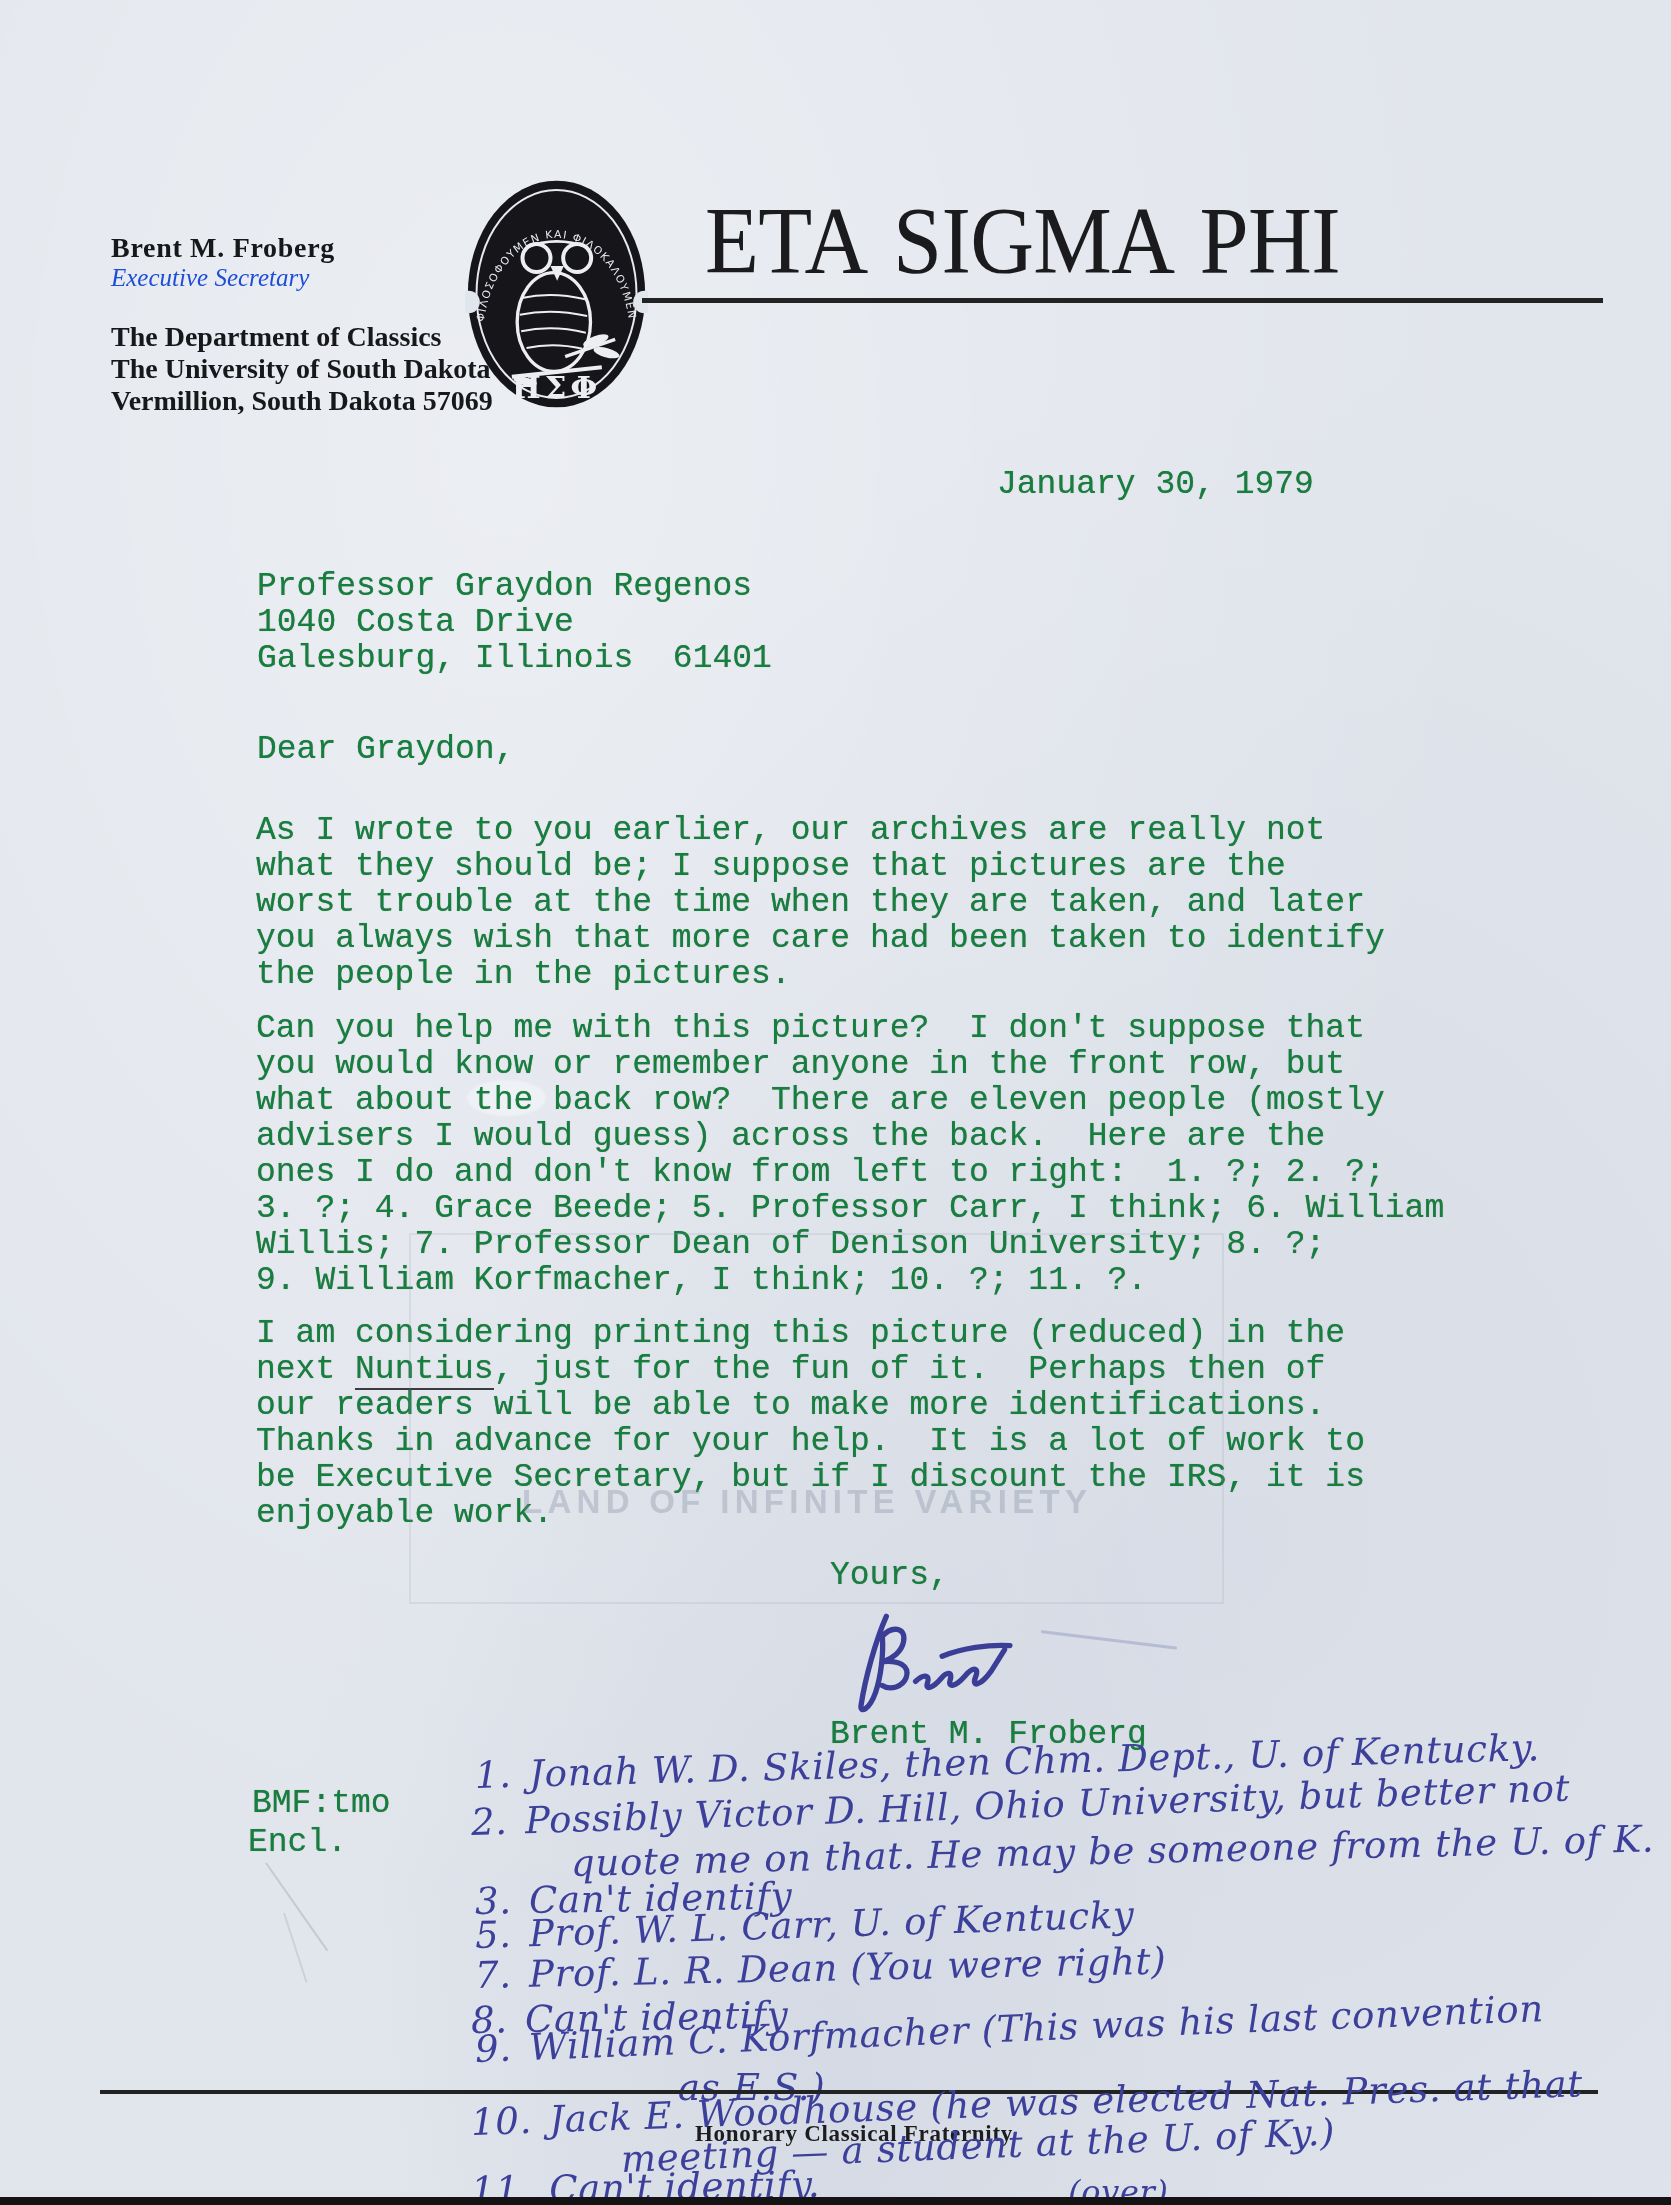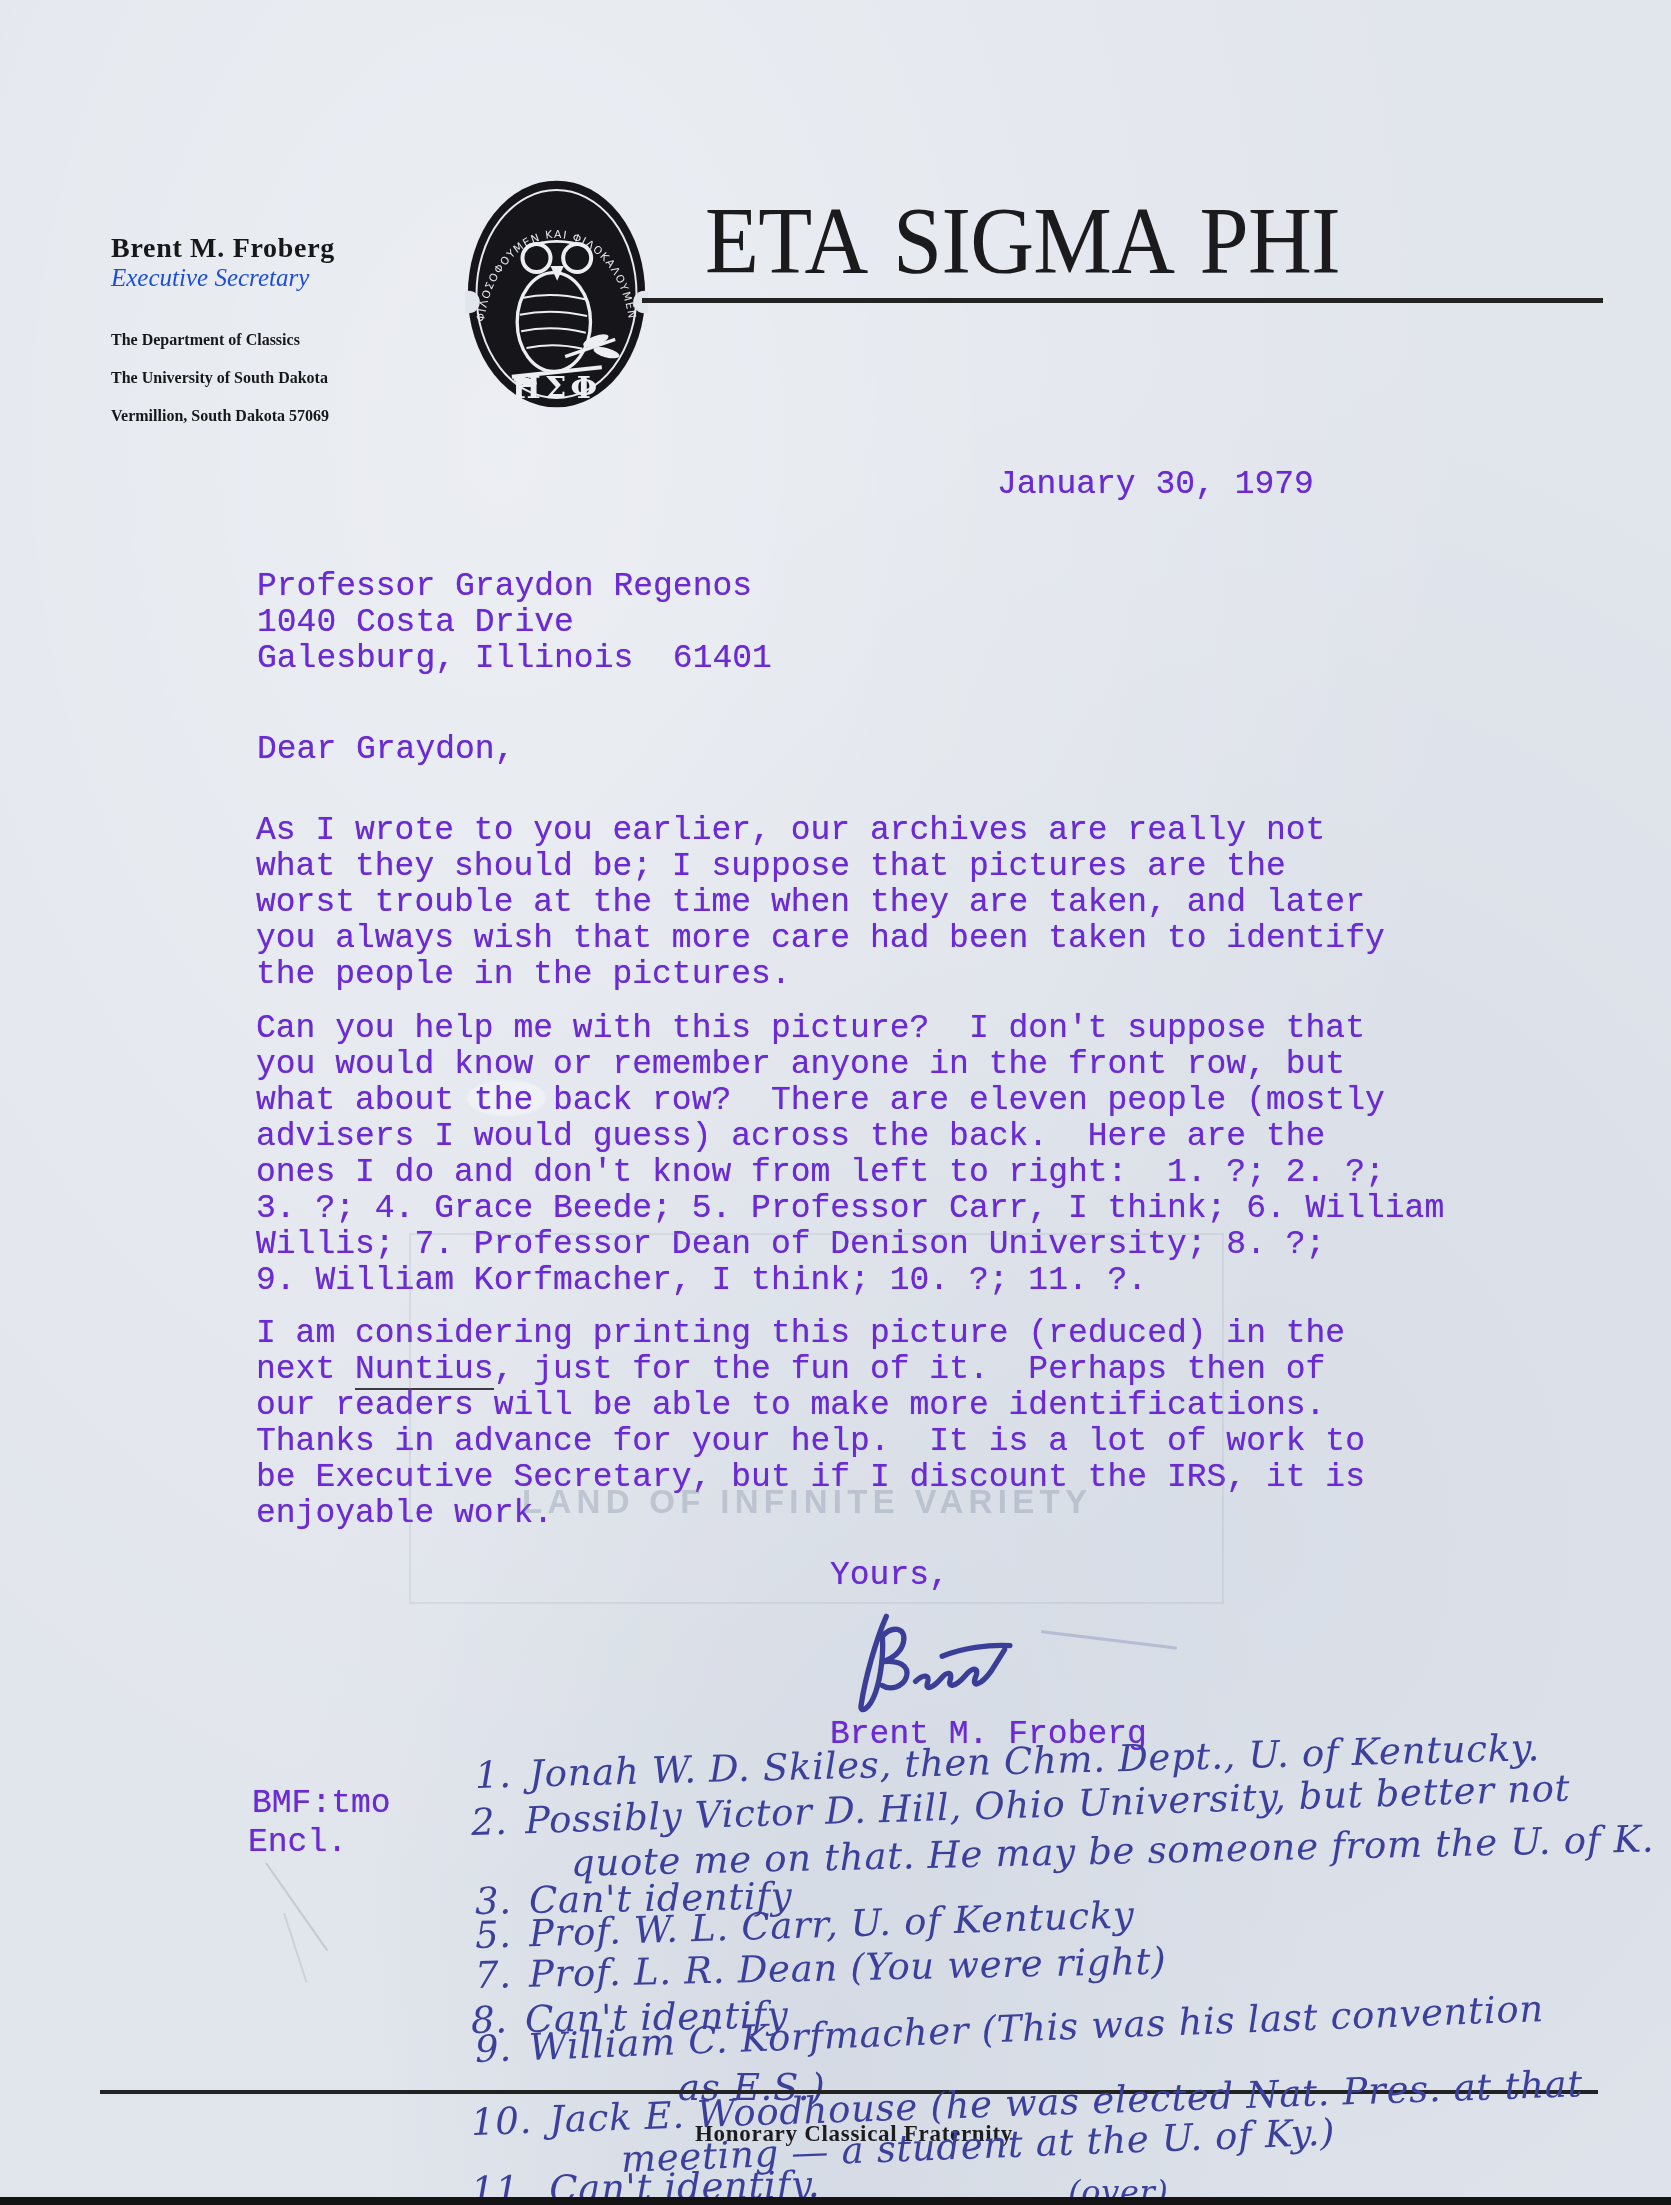--- a/index.html
+++ b/index.html
@@ -7,28 +7,28 @@
        background:#e1e5ec;
        background-image:
          radial-gradient(ellipse at 30% 20%, rgba(255,255,255,0.35), rgba(255,255,255,0) 60%),
          radial-gradient(ellipse at 75% 70%, rgba(205,212,224,0.45), rgba(205,212,224,0) 55%),
          radial-gradient(ellipse at 50% 95%, rgba(190,198,212,0.30), rgba(190,198,212,0) 40%);
        font-family:"Liberation Serif",serif;}
   .abs{position:absolute;}
   
   .lh-name{font-family:"Liberation Serif",serif;font-weight:bold;font-size:28px;color:#17181a;letter-spacing:0.7px;}
   .lh-title{font-family:"Liberation Serif",serif;font-style:italic;font-size:25px;color:#1d4ed8;}
-  .lh-addr{font-family:"Liberation Serif",serif;font-weight:bold;font-size:16px;line-height:38px;color:#17181a;white-space:pre;}
+  .lh-addr{font-family:"Liberation Serif",serif;font-weight:bold;font-size:28px;line-height:32px;color:#17181a;white-space:pre;}
   .org-title{font-family:"Liberation Serif",serif;font-size:95px;color:#1b1b1d;letter-spacing:-0.7px;word-spacing:9.3px;
              transform:scaleX(0.93);transform-origin:left top;white-space:nowrap;}
   .rule{background:#232323;}
   .lh-footer{font-family:"Liberation Serif",serif;font-weight:bold;font-size:23px;color:#1d1d20;text-align:center;letter-spacing:0.7px;}
   
   .mono{font-family:"Liberation Mono","DejaVu Sans Mono",monospace;font-size:33px;line-height:36px;
-        color:#6d28d9;white-space:pre;text-shadow:0 0 0.7px rgba(45,47,55,0.55);}
+        color:#15803d;white-space:pre;text-shadow:0 0 0.7px rgba(45,47,55,0.55);}
   .nuntius{border-bottom:2.7px solid #3a3c42;padding-bottom:0;}
   
   .hand{font-family:"DejaVu Serif",serif;font-style:italic;font-size:37px;color:#3c409b;
         white-space:nowrap;letter-spacing:0.7px;transform-origin:left center;}
   .hand .num{display:inline-block;margin-right:17.4px;}
   .hand-small{font-size:32px;}
   
   .whiteout{background:#eef1f6;border-radius:50%;filter:blur(1.3px);}
   .stamp-rect{border:2px solid rgba(140,150,170,0.16);}
   .watermark{font-family:"Liberation Sans",sans-serif;font-weight:bold;font-size:33px;letter-spacing:5.3px;

